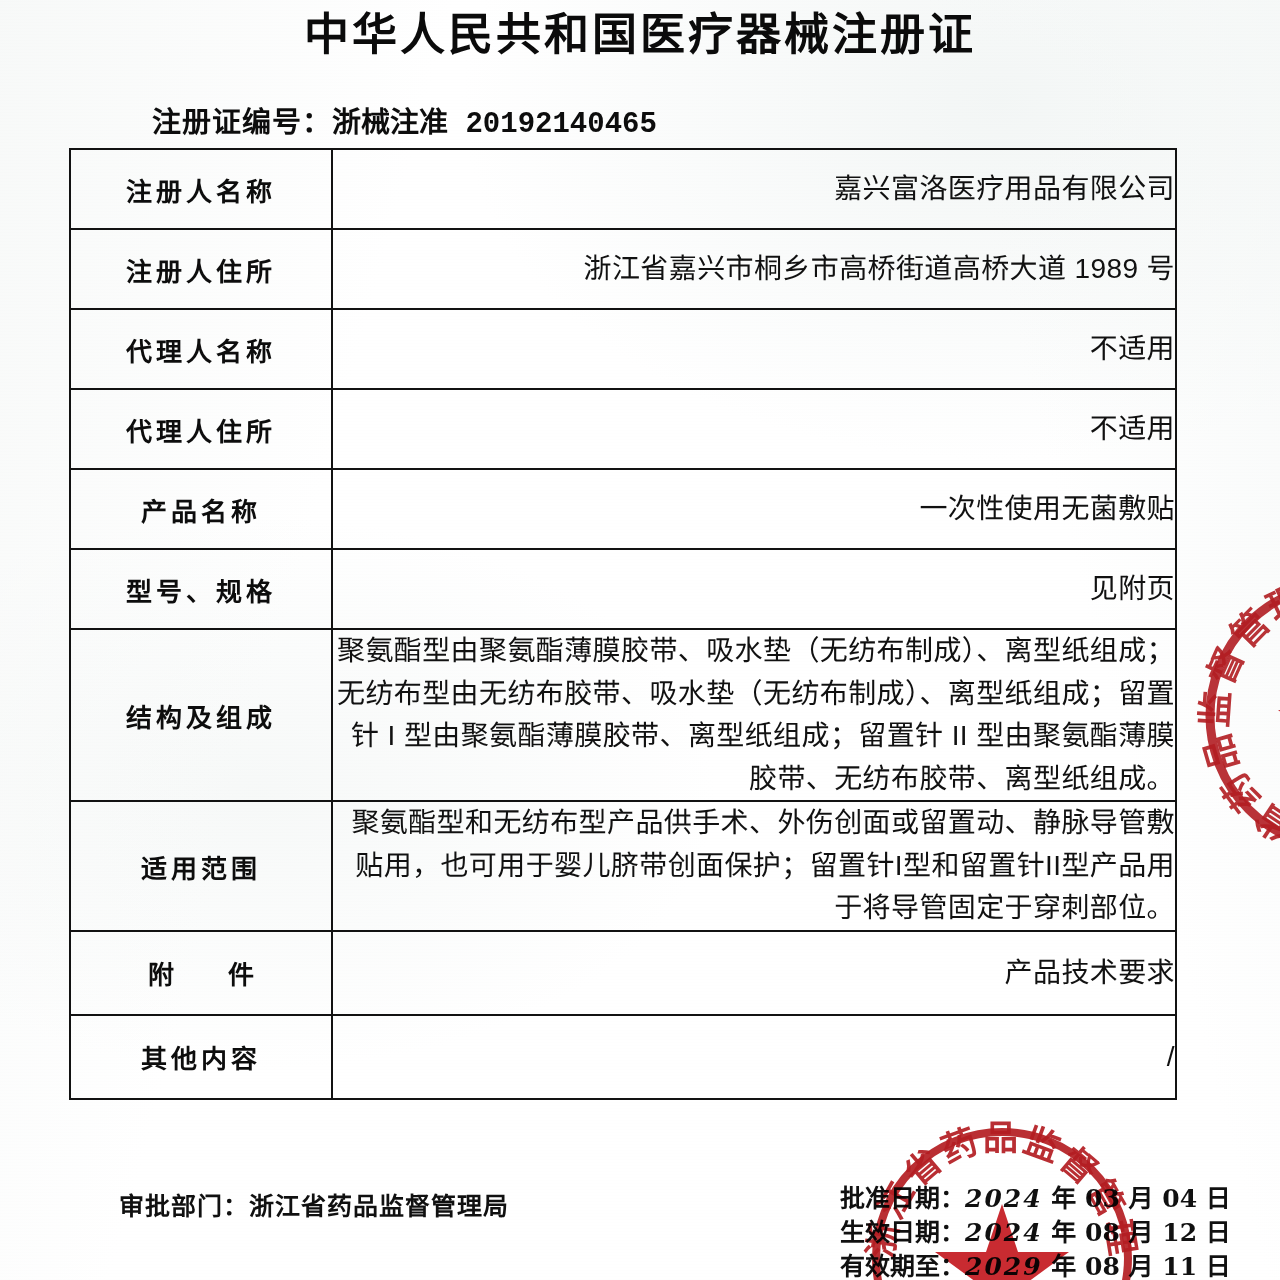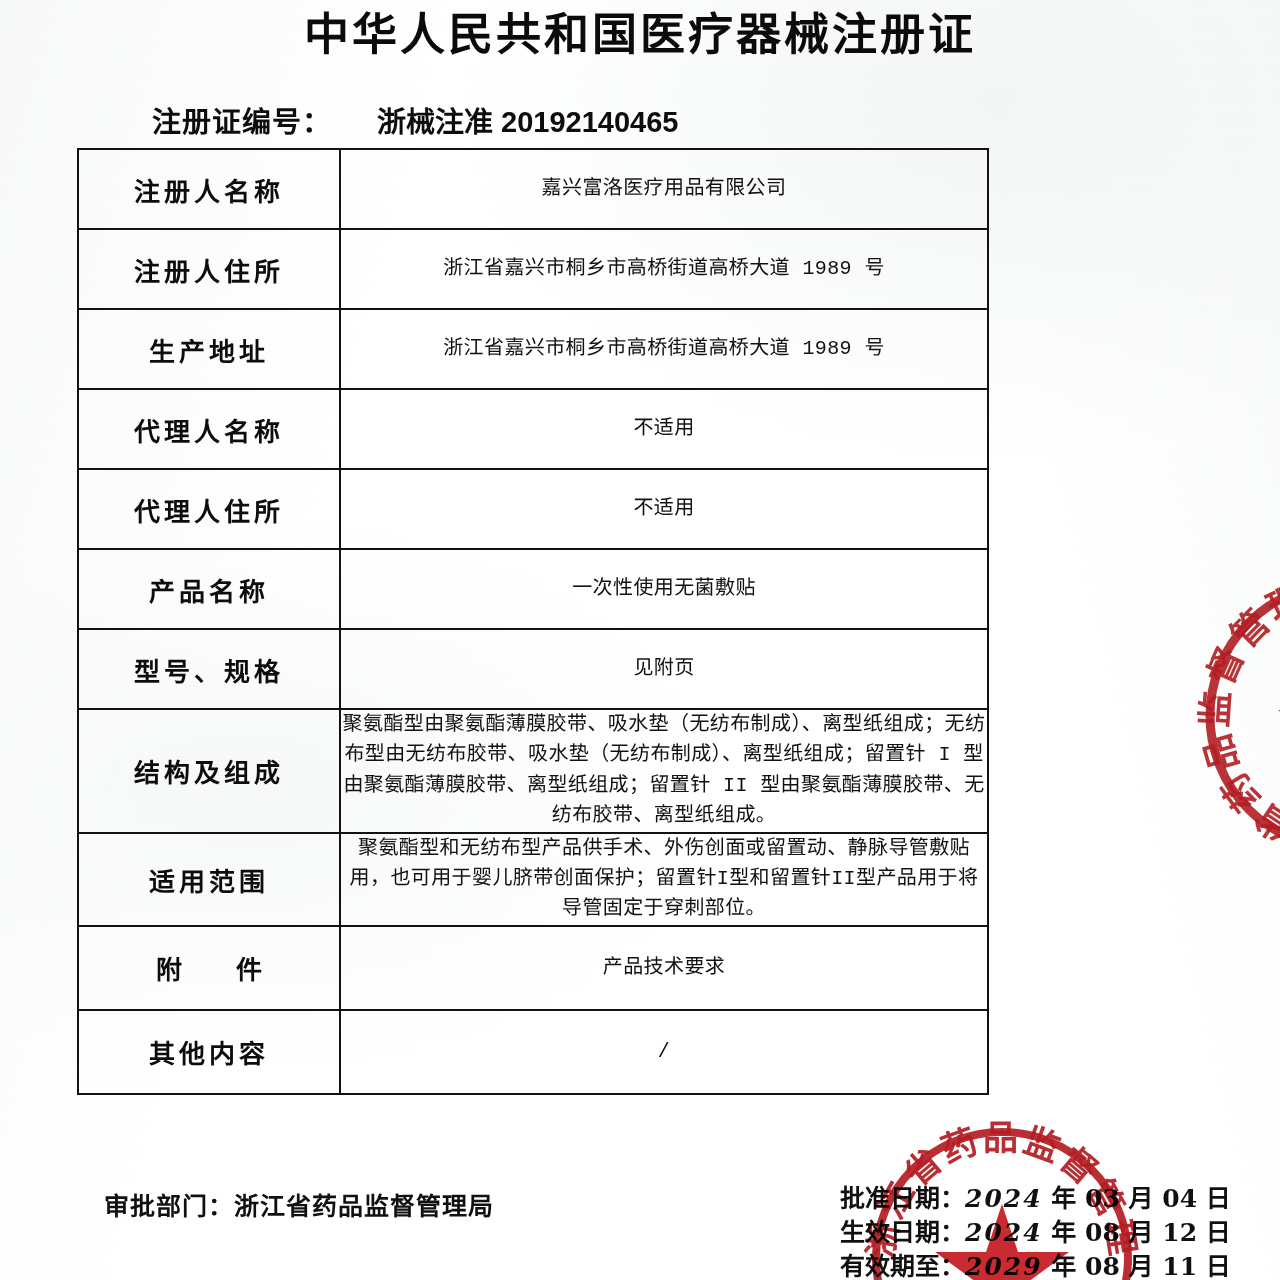--- a/index.html
+++ b/index.html
@@ -57,31 +57,30 @@
     position: absolute;
     top: 98px;
     left: 152px;
     font-size: 29px;
     font-weight: 700;
     letter-spacing: 1px;
     color: #0d0d0d;
     white-space: nowrap;
   }
   .reg-line .reg-num {
-    font-family: Liberation Sans, sans-serif;
+    font-family: Liberation Mono, monospace;
     letter-spacing: 0px;
-    margin-left: 45px;
   }
 
   
   .cert-table {
     position: absolute;
-    left: 77px;
+    left: 69px;
     top: 148px;
-    width: 912px;
+    width: 1108px;
     border-collapse: collapse;
     table-layout: fixed;
   }
   .cert-table td {
     border: 2px solid #121212;
     padding: 0;
     vertical-align: middle;
     background: transparent;
   }
   .lbl {
@@ -89,37 +88,37 @@
     text-align: center;
     font-size: 26px;
     font-weight: 700;
     letter-spacing: 4px;
     color: #0d0d0d;
     font-family: "DejaVu Serif", "Liberation Serif", serif;
     padding: 0 6px;
   }
   .lbl.wide-space { letter-spacing: 14px; text-indent: 14px; }
   .val {
-    text-align: center;
-    font-size: 20px;
+    text-align: right;
+    font-size: 28px;
     line-height: 1.52;
     color: #111111;
     padding: 9px 12px 9px 14px;
     letter-spacing: .4px;
-    font-family: Liberation Mono, monospace;
+    font-family: Liberation Sans, sans-serif;
   }
   .val.single { padding-top: 0; padding-bottom: 0; }
 
   .r-short { height: 80px; }
   .r-tall  { height: 84px; }
 
   
   .footer-left {
     position: absolute;
-    left: 104px;
+    left: 119px;
     top: 1186px;
     font-size: 25px;
     font-weight: 700;
     letter-spacing: 1px;
     color: #101010;
     white-space: nowrap;
   }
   .footer-right {
     position: absolute;
     left: 840px;
@@ -167,24 +166,20 @@
   </div>
 
   <table class="cert-table">
     <tbody>
       <tr class="r-short">
         <td class="lbl">注册人名称</td>
         <td class="val single">嘉兴富洛医疗用品有限公司</td>
       </tr>
       <tr class="r-short">
         <td class="lbl">注册人住所</td>
-        <td class="val single">浙江省嘉兴市桐乡市高桥街道高桥大道 1989 号</td>
-      </tr>
-      <tr class="r-short">
-        <td class="lbl">生产地址</td>
         <td class="val single">浙江省嘉兴市桐乡市高桥街道高桥大道 1989 号</td>
       </tr>
       <tr class="r-short">
         <td class="lbl">代理人名称</td>
         <td class="val single">不适用</td>
       </tr>
       <tr class="r-short">
         <td class="lbl">代理人住所</td>
         <td class="val single">不适用</td>
       </tr>

